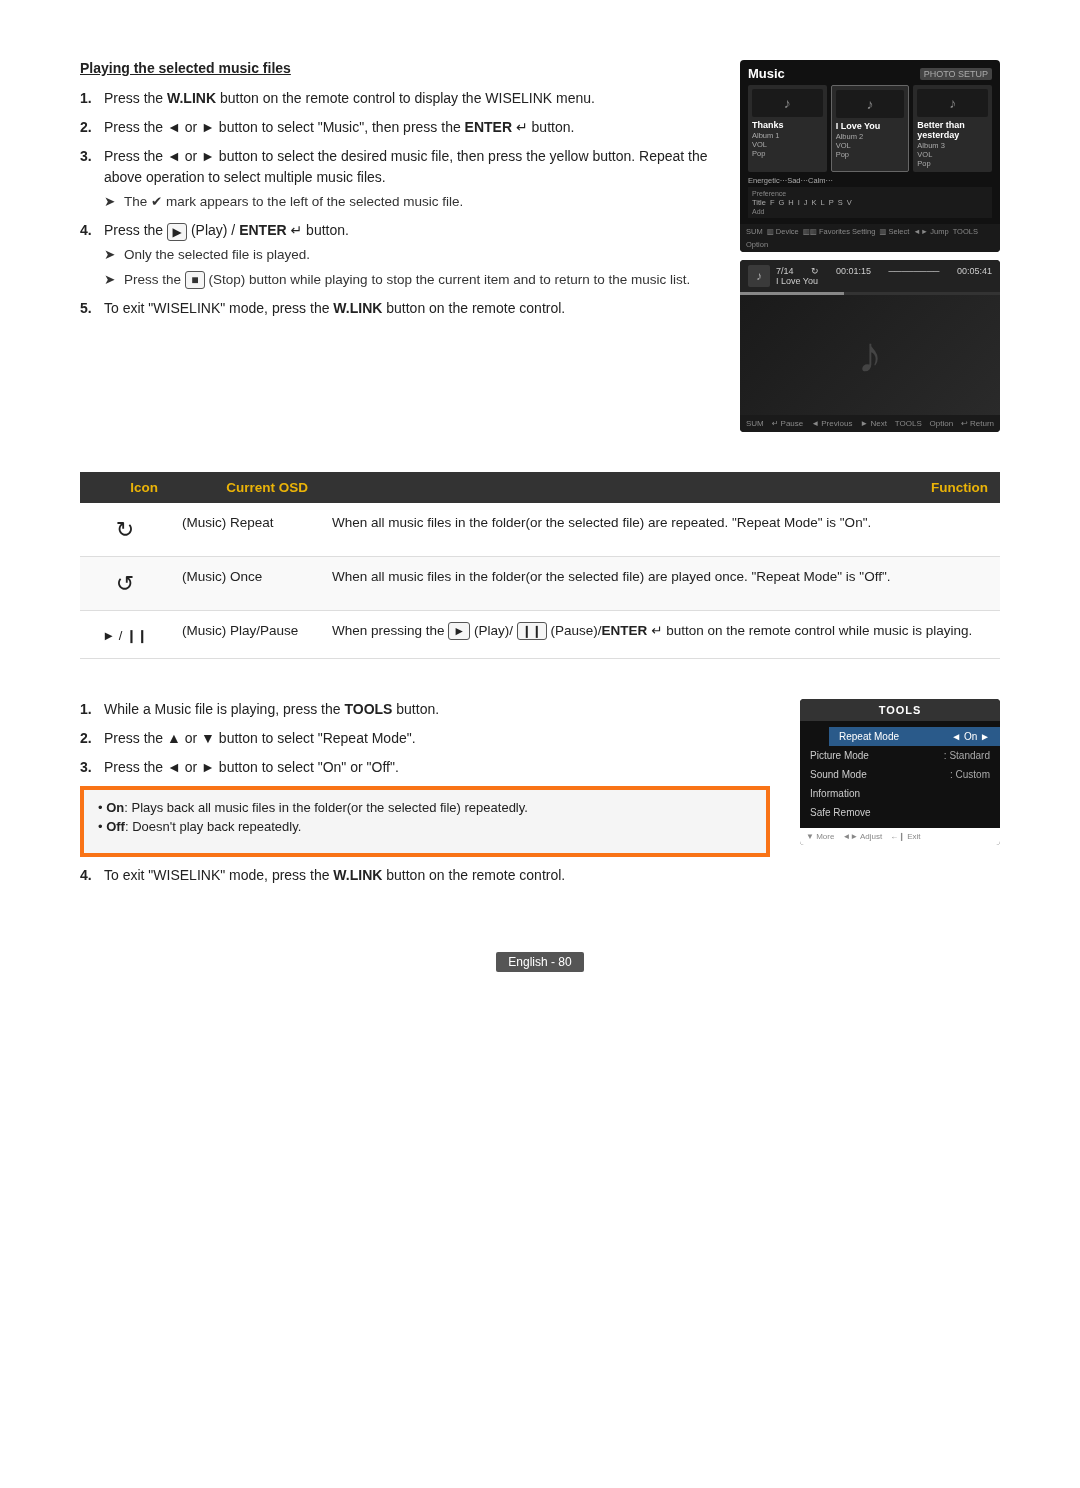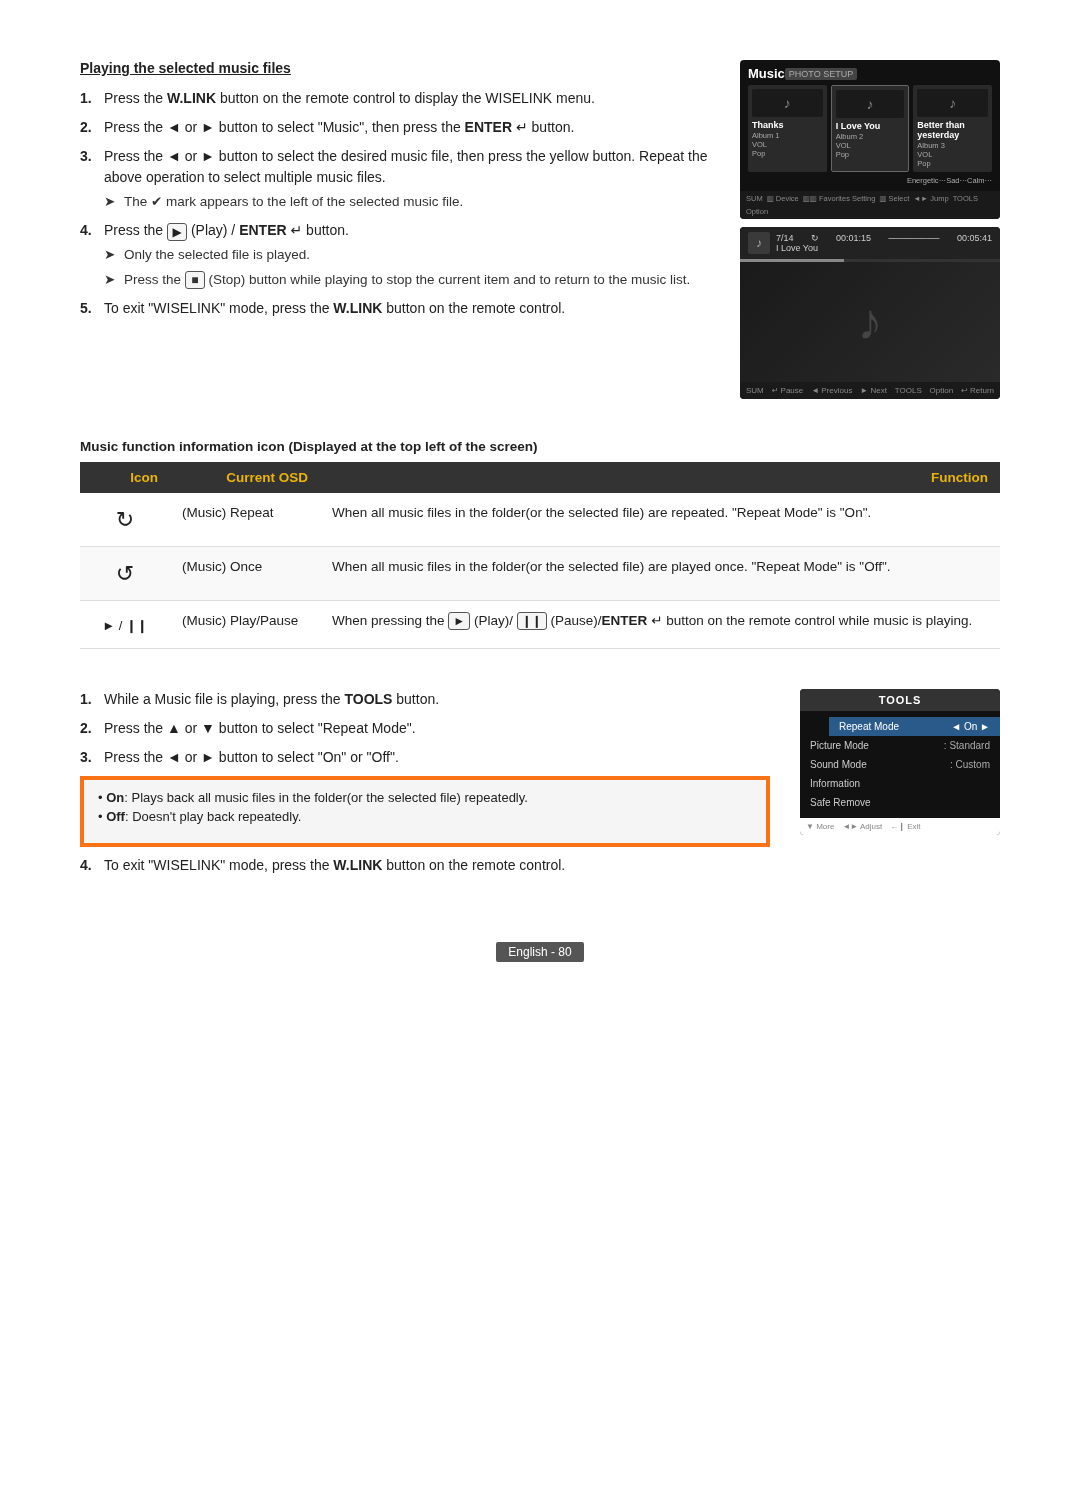--- a/index.html
+++ b/index.html
@@ -87,20 +87,21 @@
       overflow: hidden;
       font-size: 10px;
       color: #eee;
       flex-shrink: 0;
     }
     .music-screen-top {
       padding: 6px 8px 4px;
     }
     .music-screen-title-bar {
       display: flex;
+      justify-content: space-between;
       align-items: center;
       margin-bottom: 4px;
     }
     .music-screen-title {
       font-size: 13px;
       font-weight: bold;
       color: #fff;
     }
     .music-screen-badge {
       background: #444;
@@ -139,21 +140,21 @@
       border-radius: 2px;
       display: flex;
       align-items: center;
       justify-content: center;
       margin-bottom: 3px;
       color: #888;
       font-size: 14px;
     }
     .music-emotion-row {
       display: flex;
-      justify-content: flex-end;
+      justify-content: flex-start;
       font-size: 7.5px;
       color: #aaa;
       margin-bottom: 2px;
     }
     .music-filter-row {
       background: #1a1a1a;
       padding: 3px 4px;
       margin-bottom: 2px;
       font-size: 7.5px;
       color: #aaa;
@@ -458,20 +459,37 @@
               <div class="track-info">Album 3<br>VOL<br>Pop</div>
             </div>
           </div>
           <div class="music-emotion-row">
             <span>Energetic</span>
             <span>···</span>
             <span>Sad</span>
             <span>···</span>
             <span>Calm</span>
             <span>···</span>
+          </div>
+          <div class="music-filter-row">
+            <div class="music-filter-title">Preference</div>
+            <div class="music-filter-items">
+              <span>Title</span>
+              <span>F</span>
+              <span>G</span>
+              <span>H</span>
+              <span>I</span>
+              <span>J</span>
+              <span>K</span>
+              <span>L</span>
+              <span>P</span>
+              <span>S</span>
+              <span>V</span>
+            </div>
+            <div style="font-size:7px;color:#888;margin-top:1px;">Add</div>
           </div>
         </div>
         <div class="music-bottom-bar">
           <span>SUM</span>
           <span>▥ Device</span>
           <span>▥▥ Favorites Setting</span>
           <span>▥ Select</span>
           <span>◄► Jump</span>
           <span>TOOLS</span>
           <span>Option</span>
@@ -506,21 +524,20 @@
           <span>TOOLS</span>
           <span>Option</span>
           <span>↩ Return</span>
         </div>
       </div>
 
     </div>
   </div>
 
   <div style="margin-bottom:40px;">
-    <div class="table-caption">Music function information icon (Displayed at the top left of the screen)</div>
     <table class="info-table">
       <thead>
         <tr class="function-header-row">
           <th>Icon</th>
           <th>Current OSD</th>
           <th>Function</th>
         </tr>
       </thead>
       <tbody>
         <tr>

